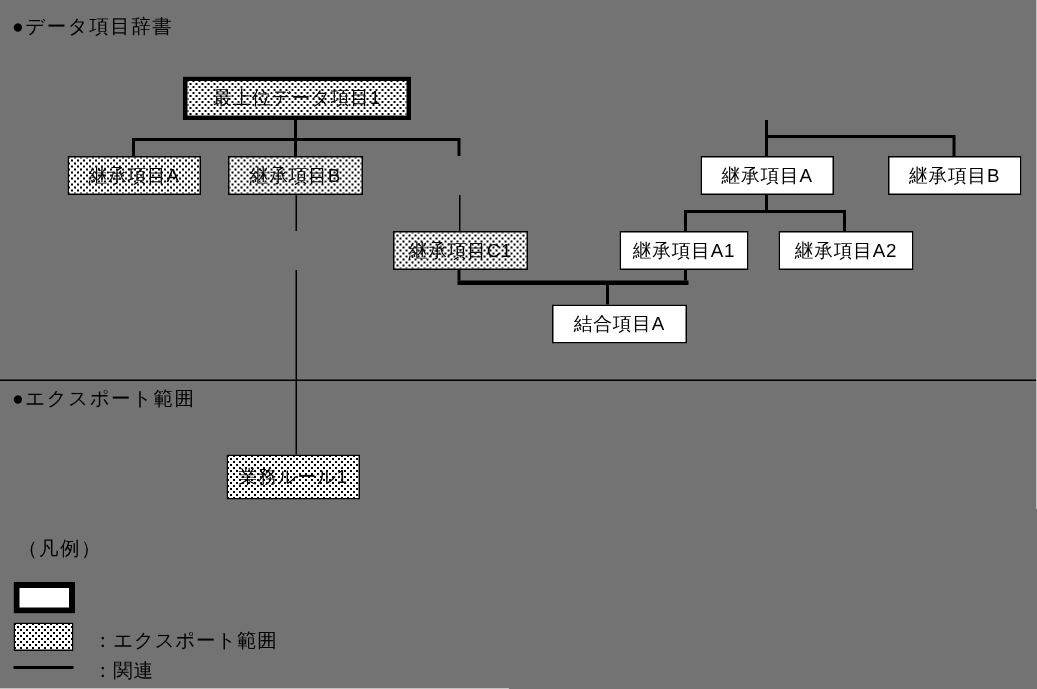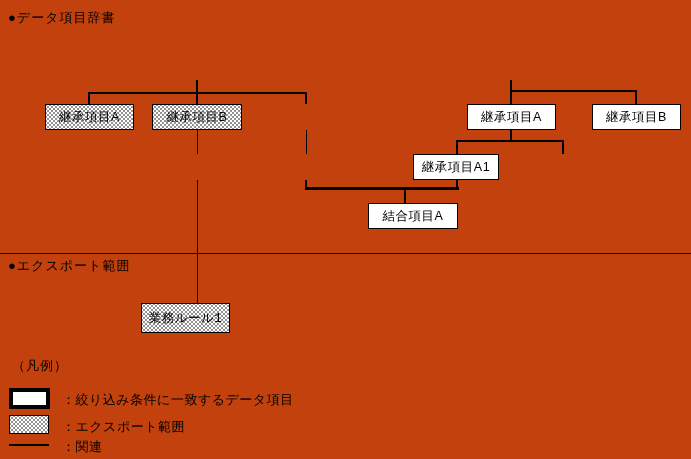--- a/index.html
+++ b/index.html
@@ -2,21 +2,21 @@
 <html><head>
 <meta charset="utf-8">
 <style>
   * { box-sizing: border-box; }
   html, body { margin: 0; padding: 0; background: #fff; }
   body { font-family: "Liberation Sans", sans-serif; color: #000; }
   #canvas {
     position: relative;
     width: 691px;
     height: 459px;
-    background: #c2410c;
+    background: #737373;
     overflow: hidden;
   }
   .section-title {
     position: absolute;
     font-size: 13px;
     letter-spacing: 1px;
     white-space: nowrap;
   }
   .node {
     position: absolute;
@@ -54,29 +54,32 @@
   .legend-swatch { position: absolute; }
 </style>
 </head>
 <body>
 
 <div id="canvas">
 
   <div class="section-title" style="left:8px; top:9px;">●データ項目辞書</div>
   <div class="section-title" style="left:8px; top:257px;">●エクスポート範囲</div>
 
+  <div class="node dotted thick" style="left:122px; top:51px; width:152px; height:29px;">最上位データ項目1</div>
   <div class="node dotted" style="left:45px; top:104px; width:89px; height:26px;">継承項目A</div>
   <div class="node dotted" style="left:152px; top:104px; width:90px; height:26px;">継承項目B</div>
+  <div class="node dotted" style="left:262px; top:154px; width:90px; height:26px;">継承項目C1</div>
 
   <div class="node" style="left:467px; top:104px; width:89px; height:26px;">継承項目A</div>
   <div class="node" style="left:592px; top:104px; width:89px; height:26px;">継承項目B</div>
   <div class="node" style="left:413px; top:154px; width:86px; height:26px;">継承項目A1</div>
+  <div class="node" style="left:519px; top:154px; width:90px; height:26px;">継承項目A2</div>
   <div class="node" style="left:368px; top:203px; width:90px; height:26px;">結合項目A</div>
 
-  <div class="node dotted" style="left:141px; top:303px; width:89px; height:30px;font-family:Liberation Mono, monospace;">業務ルール1</div>
+  <div class="node dotted" style="left:151px; top:303px; width:89px; height:30px;">業務ルール1</div>
 
   <div class="line" style="left:196px; top:80px;  width:2px;   height:12px;"></div>
   <div class="line" style="left:88px;  top:92px;  width:219px; height:2px;"></div>
   <div class="line" style="left:88px;  top:94px;  width:2px;   height:10px;"></div>
   <div class="line" style="left:196px; top:94px;  width:2px;   height:10px;"></div>
   <div class="line" style="left:305px; top:94px;  width:2px;   height:10px;"></div>
   <div class="line" style="left:197px; top:130px; width:1px;   height:24px;"></div>
   <div class="line" style="left:306px; top:130px; width:1px;   height:24px;"></div>
   <div class="line" style="left:197px; top:180px; width:1px;   height:123px;"></div>
   <div class="line" style="left:305px; top:180px; width:2px;   height:7px;"></div>
@@ -90,21 +93,20 @@
   <div class="line" style="left:510px; top:130px; width:2px;   height:10px;"></div>
   <div class="line" style="left:456px; top:140px; width:108px; height:2px;"></div>
   <div class="line" style="left:456px; top:142px; width:2px;   height:12px;"></div>
   <div class="line" style="left:562px; top:142px; width:2px;   height:12px;"></div>
 
   <div class="line" style="left:0px; top:253px; width:691px; height:1px;"></div>
 
   <div class="legend-title" style="left:12px; top:357px;">（凡例）</div>
 
   <div class="legend-swatch" style="left:9px; top:388px; width:41px; height:21px; border:4px solid #000; background:#fff;"></div>
-  <div class="legend-label" style="left:62px; top:391px;">：絞り込み条件に一致するデータ項目</div>
 
   <div class="legend-swatch dotted" style="left:9px; top:415px; width:40px; height:19px; border:1px solid #000;"></div>
   <div class="legend-label" style="left:62px; top:418px;">：エクスポート範囲</div>
 
   <div class="legend-swatch" style="left:9px; top:444px; width:40px; height:2px; background:#000;"></div>
   <div class="legend-label" style="left:62px; top:438px;">：関連</div>
 
 </div>
 
 </body></html>

